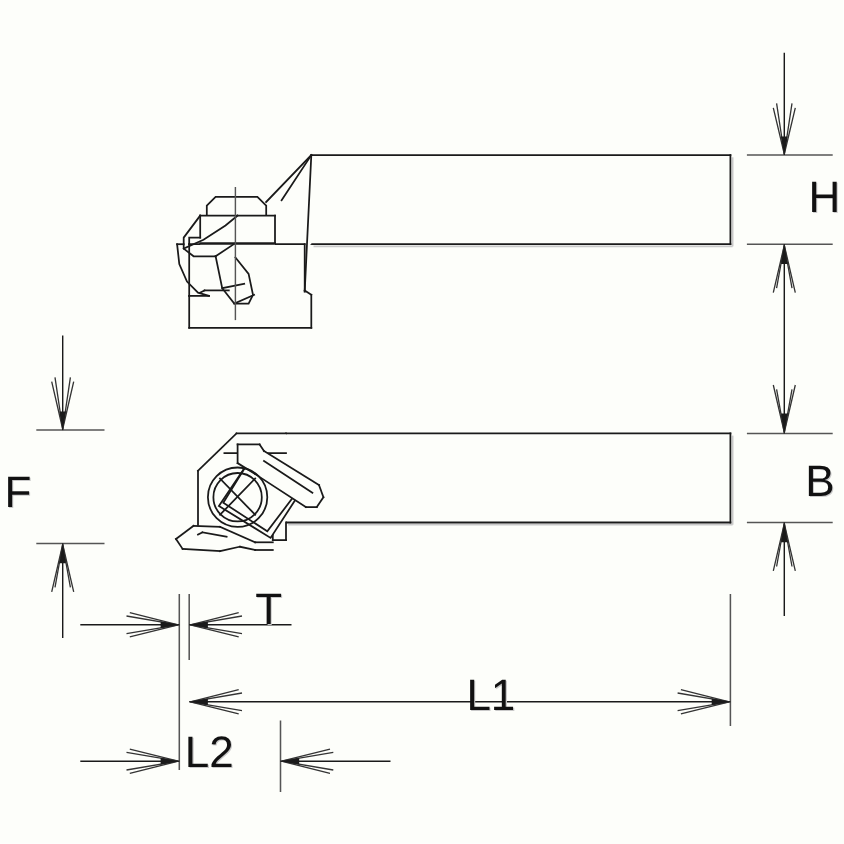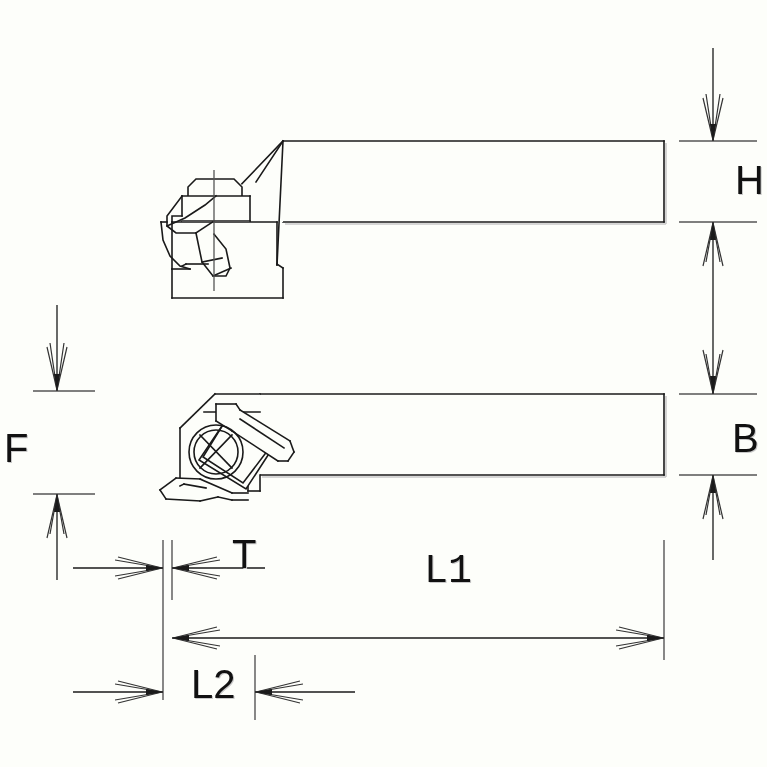--- a/index.html
+++ b/index.html
@@ -264,17 +264,17 @@
   </svg>
 
   <div class="dim-label" style="left:735px; top:160px;">H</div>
 
   <div class="dim-label" style="left:732px; top:418px;">B</div>
 
   <div class="dim-label" style="left:4px; top:428px;">F</div>
 
   <div class="dim-label" style="left:232px; top:534px;">T</div>
 
-  <div class="dim-label" style="left:424px; top:552px;font-family:Liberation Mono, monospace;">L1</div>
-
-  <div class="dim-label" style="left:191px; top:664px;">L2</div>
+  <div class="dim-label" style="left:424px; top:612px;">L1</div>
+
+  <div class="dim-label" style="left:168px; top:664px;">L2</div>
 
 </div>
 
 </body></html>

